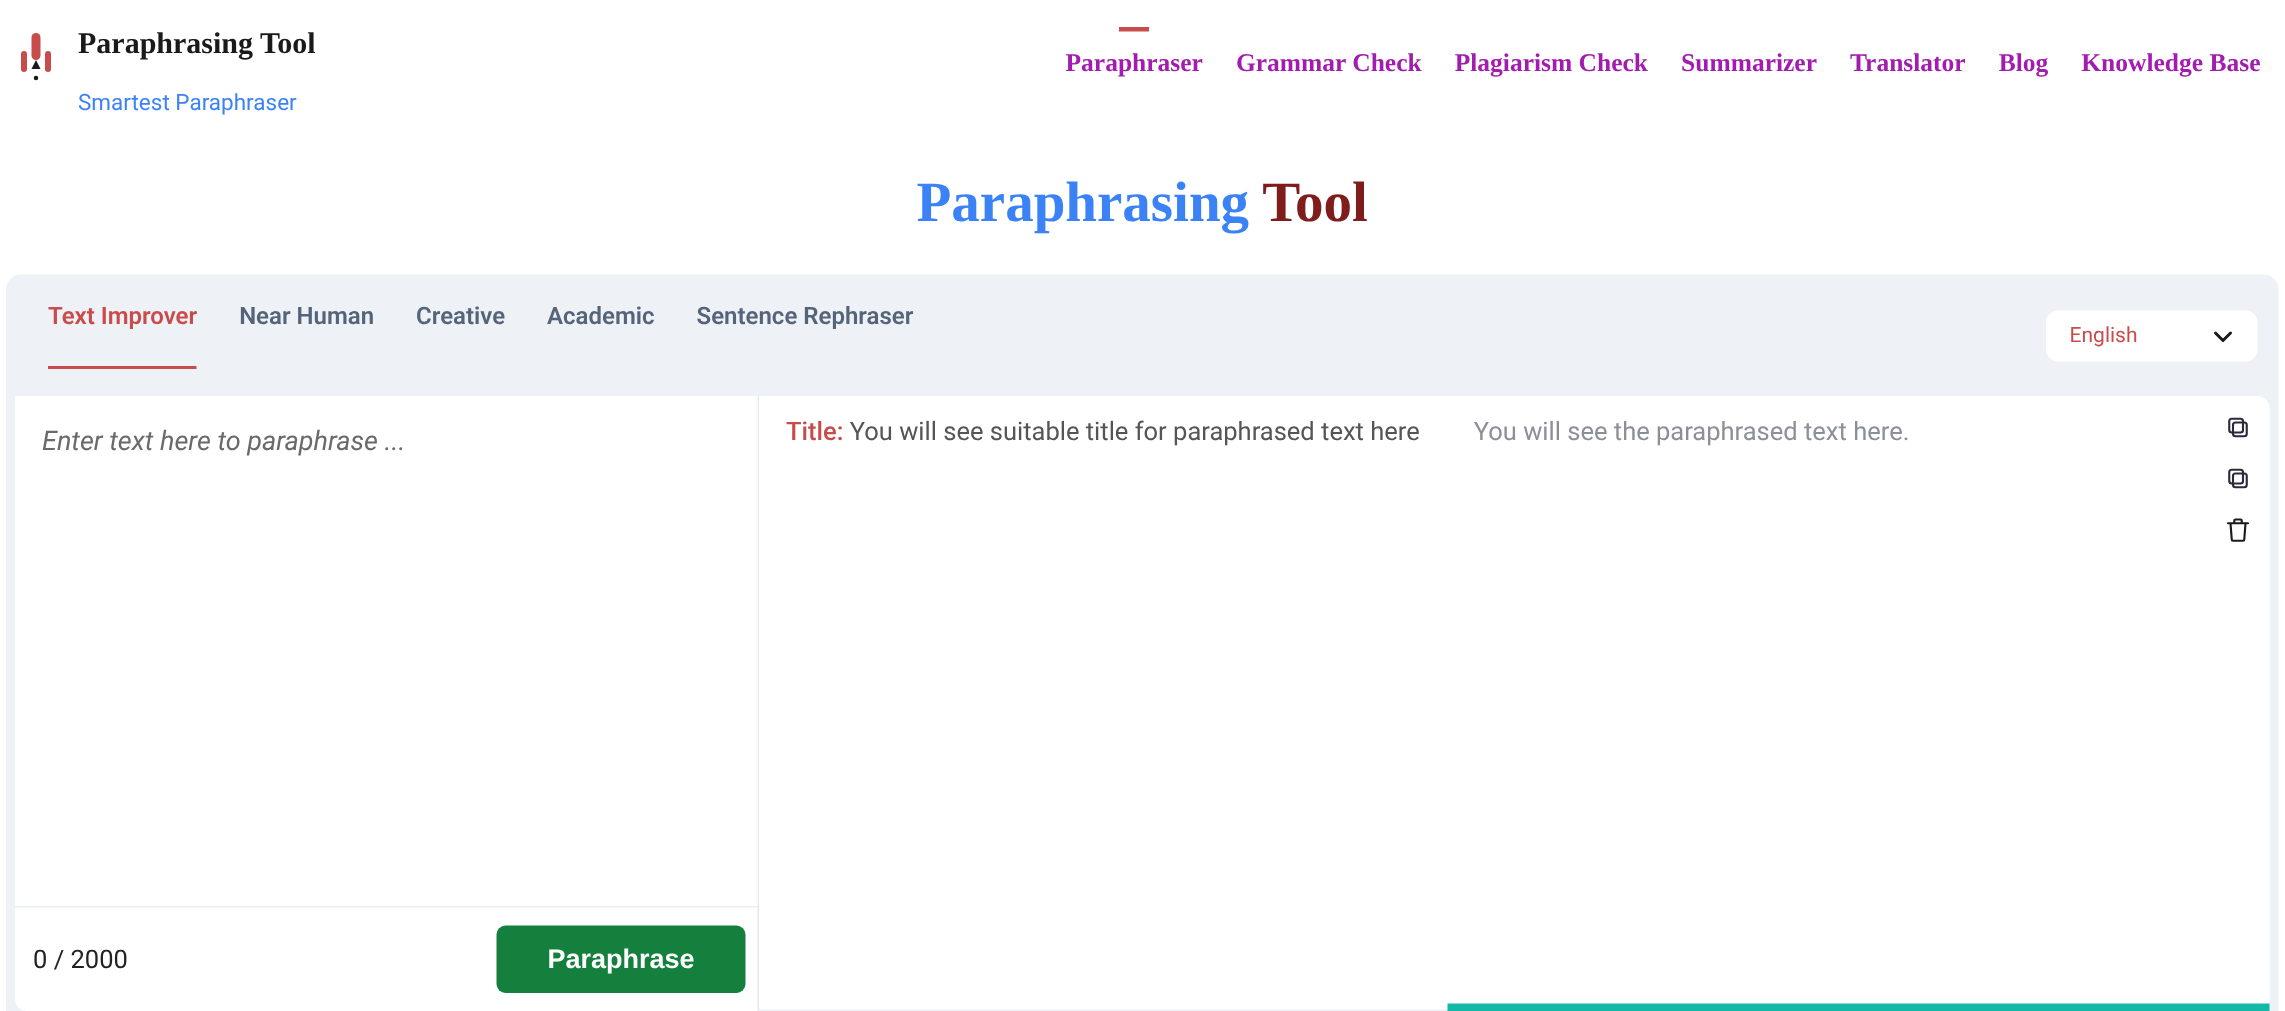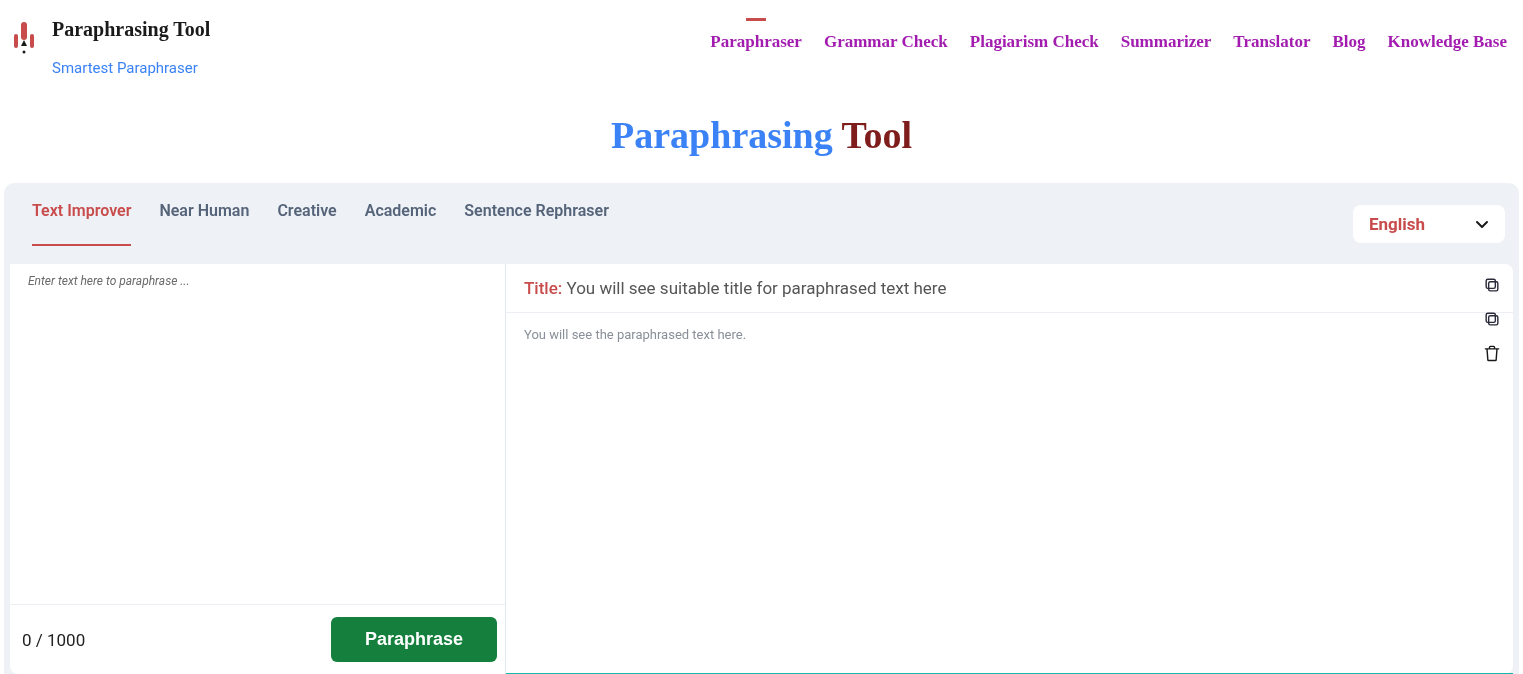--- a/index.html
+++ b/index.html
@@ -108,22 +108,22 @@
       background: #fff;
       border-radius: 8px;
       padding: 9px 16px;
       display: flex;
       align-items: center;
       gap: 50px;
       cursor: pointer;
     }
     .lang-label {
       color: #c94c4c;
-      font-size: 17px;
-      font-weight: 700;
+      font-size: 14px;
+      font-weight: 400;
     }
     .chev {
       width: 14px;
       height: 14px;
     }
     .panels {
       display: flex;
       background: #fff;
       margin: 0 6px;
       border-radius: 8px;
@@ -132,30 +132,29 @@
     }
     .panel-left {
       width: 33%;
       border-right: 1px solid #e3e7ee;
       display: flex;
       flex-direction: column;
     }
     .panel-right {
       flex: 1;
       display: flex;
-      flex-direction: column;
       position: relative;
     }
     .input-area {
       flex: 1;
       border: none;
       outline: none;
       resize: none;
-      padding: 10px 18px;
-      font-size: 12px;
+      padding: 20px 18px;
+      font-size: 18px;
       font-style: italic;
       color: #6d28d9;
       font-family: inherit;
     }
     .input-area::placeholder {
       color: #6a6a6a;
       font-style: italic;
     }
     .left-footer {
       display: flex;
@@ -187,22 +186,22 @@
       color: #c94c4c;
       font-weight: 500;
     }
     .title-value {
       color: #555;
     }
     .right-body {
       flex: 1;
       padding: 14px 18px;
       color: #8a8f98;
-      font-size: 13px;
-      border-bottom: 1px solid #14b8a6;
+      font-size: 17px;
+      border-bottom: 5px solid #14b8a6;
     }
     .right-icons {
       position: absolute;
       right: 10px;
       top: 10px;
       display: flex;
       flex-direction: column;
       gap: 12px;
     }
     .icon-btn {
@@ -264,21 +263,21 @@
             <path d="M2 4 L7 9 L12 4" stroke="#1a1a1a" stroke-width="2" fill="none" stroke-linecap="round" stroke-linejoin="round"></path>
           </svg>
       </span>
     </div>
   </div>
 
   <div class="panels">
     <div class="panel-left">
       <textarea class="input-area" placeholder="Enter text here to paraphrase ..." style=""></textarea>
       <div class="left-footer">
-        <div class="counter">0 / 1000</div>
+        <div class="counter">0 / 2000</div>
         <button class="paraphrase-btn">Paraphrase</button>
       </div>
     </div>
     <div class="panel-right">
       <div class="right-title-row">
         <span class="title-label">Title:</span>
         <span class="title-value">You will see suitable title for paraphrased text here</span>
       </div>
       <div class="right-body">You will see the paraphrased text here.</div>
       <div class="right-icons">

